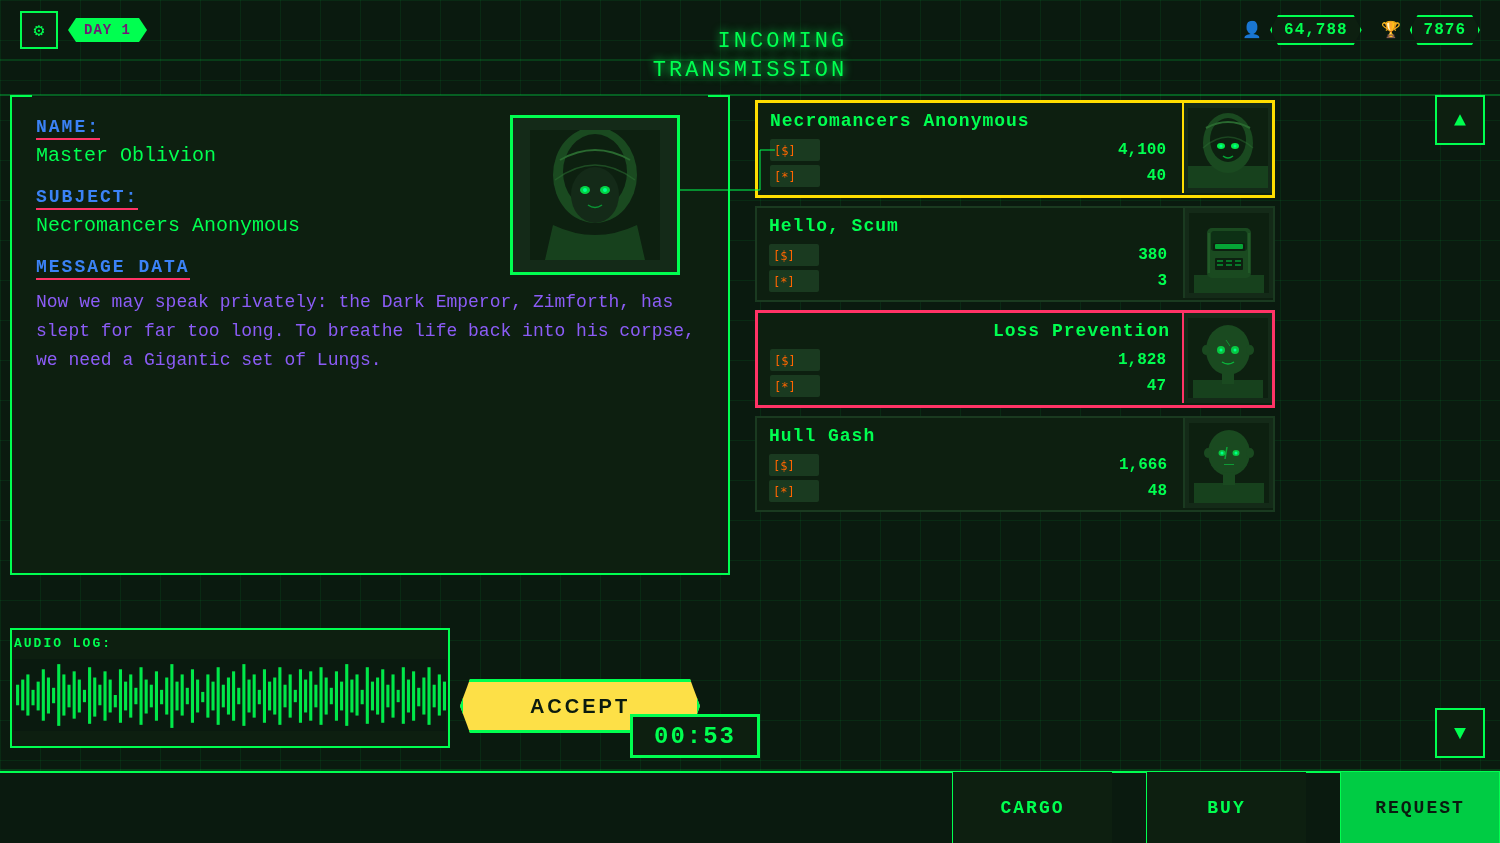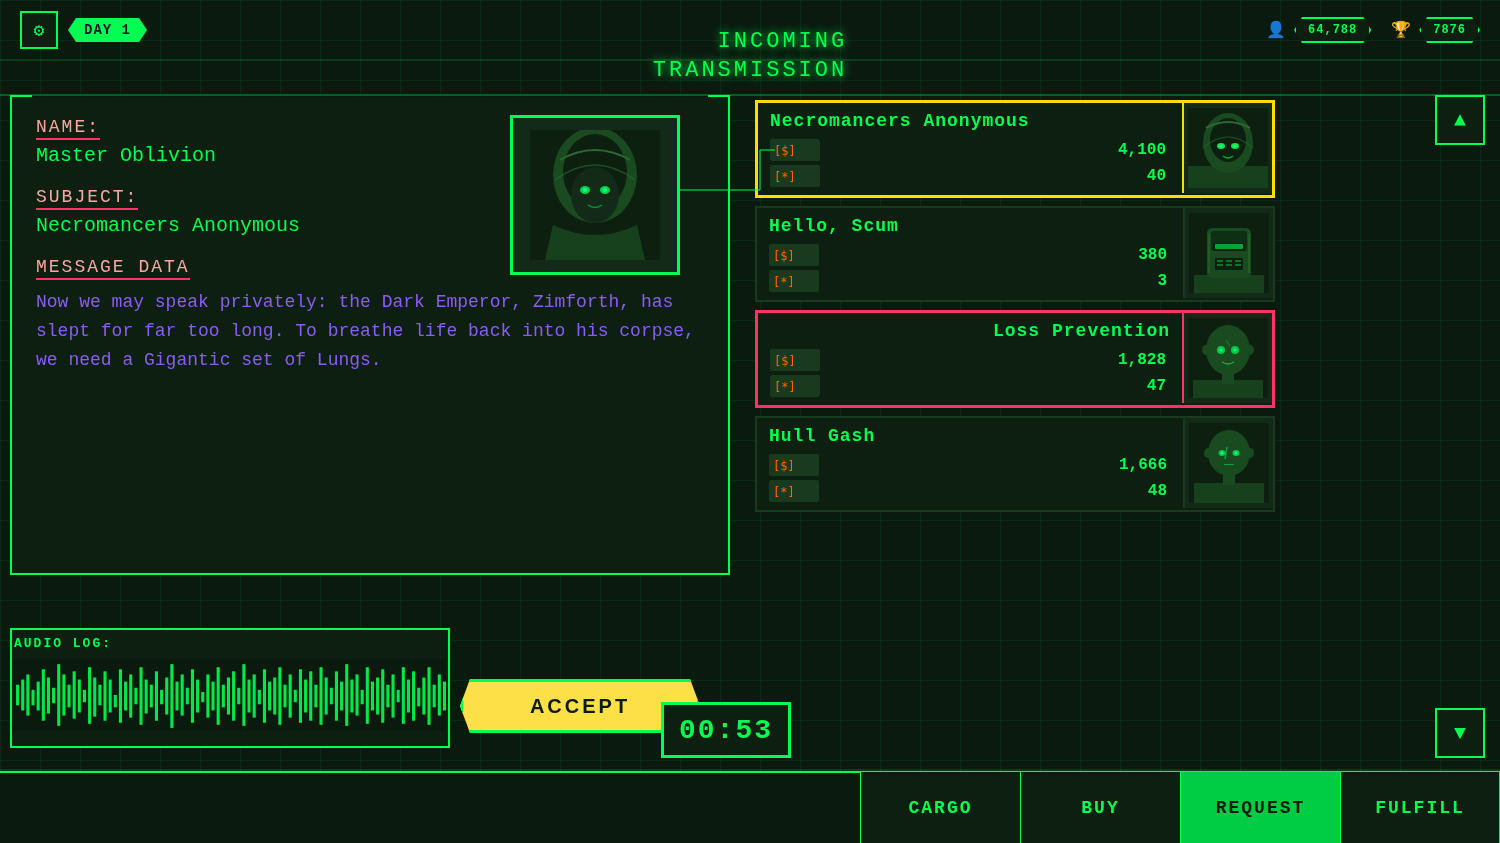--- a/index.html
+++ b/index.html
@@ -51,21 +51,21 @@
       display: flex;
       align-items: center;
       justify-content: center;
       color: #00ff50;
       font-size: 18px;
       cursor: pointer;
     }
 
     .day-badge {
       background: #00ff50;
-      color: #0f172a;
+      color: #701a75;
       font-size: 14px;
       font-weight: bold;
       padding: 4px 16px;
       letter-spacing: 1px;
       clip-path: polygon(8px 0%, calc(100% - 8px) 0%, 100% 50%, calc(100% - 8px) 100%, 8px 100%, 0% 50%);
     }
 
     .top-right {
       display: flex;
       align-items: center;
@@ -81,21 +81,21 @@
     .stat-icon {
       color: #00ff50;
       font-size: 16px;
     }
 
     .stat-box {
       border: 2px solid #00ff50;
       background: #0d1f10;
       padding: 4px 12px;
       color: #00ff50;
-      font-size: 12px;
+      font-size: 16px;
       font-weight: bold;
       letter-spacing: 1px;
       clip-path: polygon(8px 0%, calc(100% - 8px) 0%, 100% 50%, calc(100% - 8px) 100%, 8px 100%, 0% 50%);
     }
 
     
     .transmission-header {
       position: absolute;
       top: 28px;
       left: 50%;
@@ -124,23 +124,23 @@
 
     .message-panel::before {
       content: '';
       position: absolute;
       top: -2px; left: 20px; right: 20px;
       height: 2px;
       background: #0a1a0f;
     }
 
     .field-label {
-      color: #fca5a5;
+      color: #3b82f6;
       font-size: 18px;
-      font-weight: normal;
+      font-weight: bold;
       letter-spacing: 2px;
       margin-bottom: 4px;
       text-decoration: underline;
       text-underline-offset: 3px;
     }
 
     .field-value {
       color: #00ff50;
       font-size: 20px;
       margin-bottom: 20px;
@@ -225,29 +225,29 @@
       align-items: center;
       justify-content: center;
       text-shadow: none;
       clip-path: polygon(10px 0%, calc(100% - 10px) 0%, 100% 50%, calc(100% - 10px) 100%, 10px 100%, 0% 50%);
     }
 
     
     .timer-box {
       position: absolute;
       bottom: 85px;
-      left: 661px;
+      left: 630px;
       width: 130px;
-      height: 56px;
+      height: 44px;
       background: #0d1f10;
       border: 3px solid #00ff50;
       display: flex;
       align-items: center;
       justify-content: center;
-      font-size: 28px;
+      font-size: 24px;
       font-weight: bold;
       color: #00ff50;
       letter-spacing: 2px;
       z-index: 30;
     }
 
     
     .bottom-nav {
       position: absolute;
       bottom: 0;
@@ -273,20 +273,21 @@
       color: #00ff50;
       font-family: 'Courier New', monospace;
       font-size: 18px;
       font-weight: bold;
       letter-spacing: 2px;
       cursor: pointer;
       display: flex;
       align-items: center;
       justify-content: center;
       min-width: 160px;
+      margin-left: 34px;
     }
 
     .nav-btn.active {
       background: #00cc44;
       color: #0a1a0f;
       text-align: right;
     }
 
     .nav-btn:last-child {
       border-right: 1px solid #00ff50;
@@ -762,21 +763,20 @@
     </div>
   </div>
 
 </div>
 
 <div class="bottom-nav">
   <div class="nav-spacer"></div>
   <button class="nav-btn">CARGO</button>
   <button class="nav-btn">BUY</button>
   <button class="nav-btn active">REQUEST</button>
-  <button class="nav-btn">FULFILL</button>
 </div>
 
 <svg style="position:absolute;top:0;left:0;width:100%;height:100%;pointer-events:none;z-index:1;">
 
   <line x1="0" y1="60" x2="1500" y2="60" stroke="#00ff50" stroke-width="1" opacity="0.3"></line>
 
   <line x1="0" y1="770" x2="1500" y2="770" stroke="#00ff50" stroke-width="1" opacity="0.3"></line>
 
   <line x1="0" y1="95" x2="1500" y2="95" stroke="#00ff50" stroke-width="1.5" opacity="0.4"></line>
 

